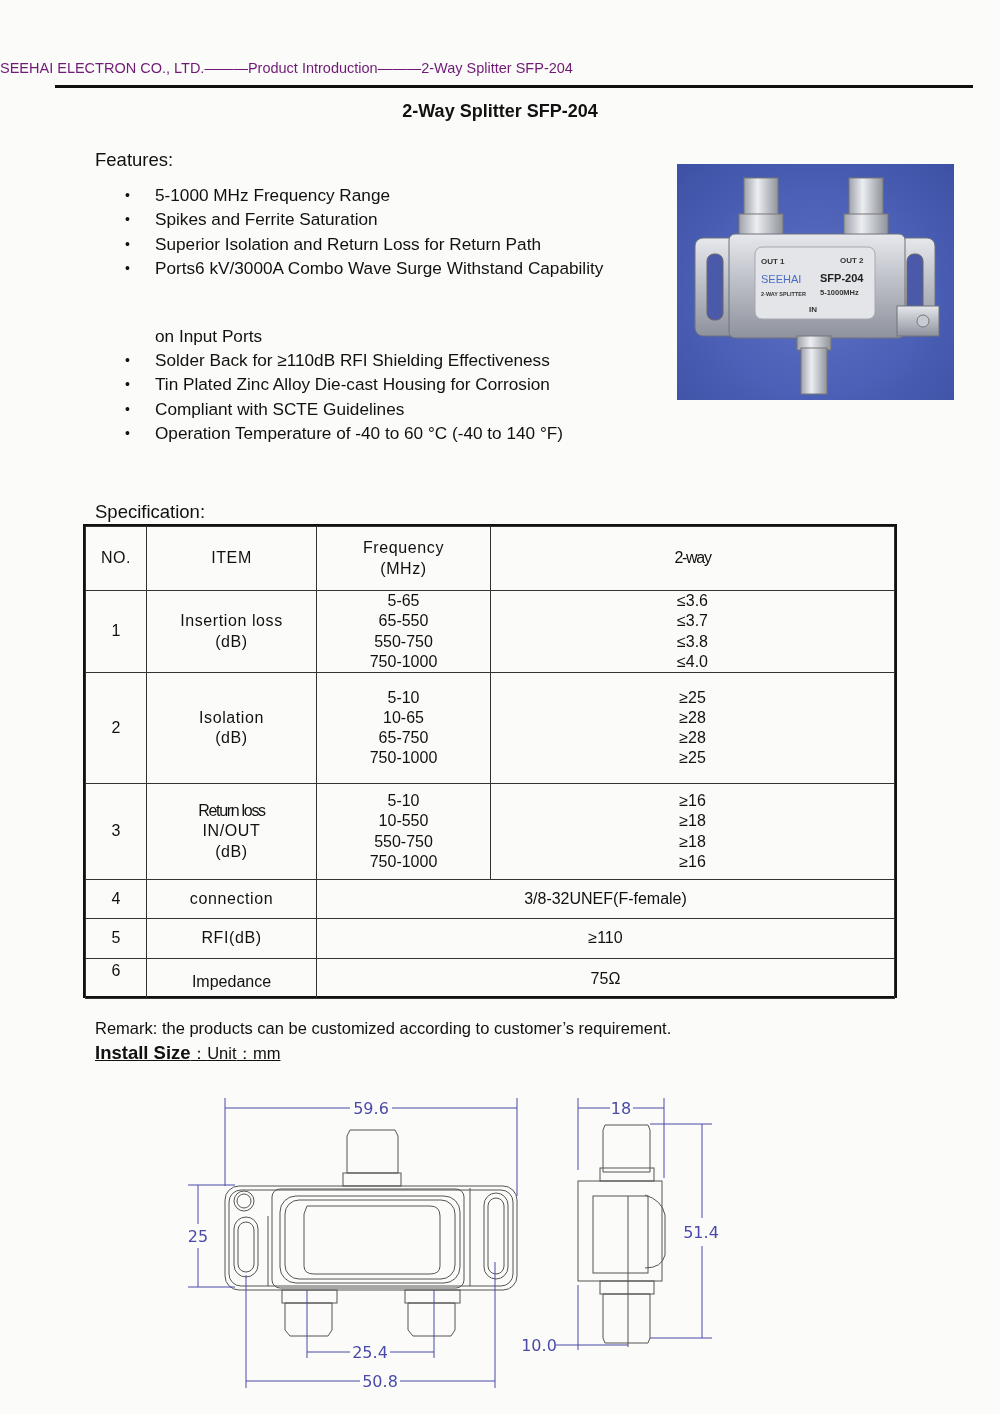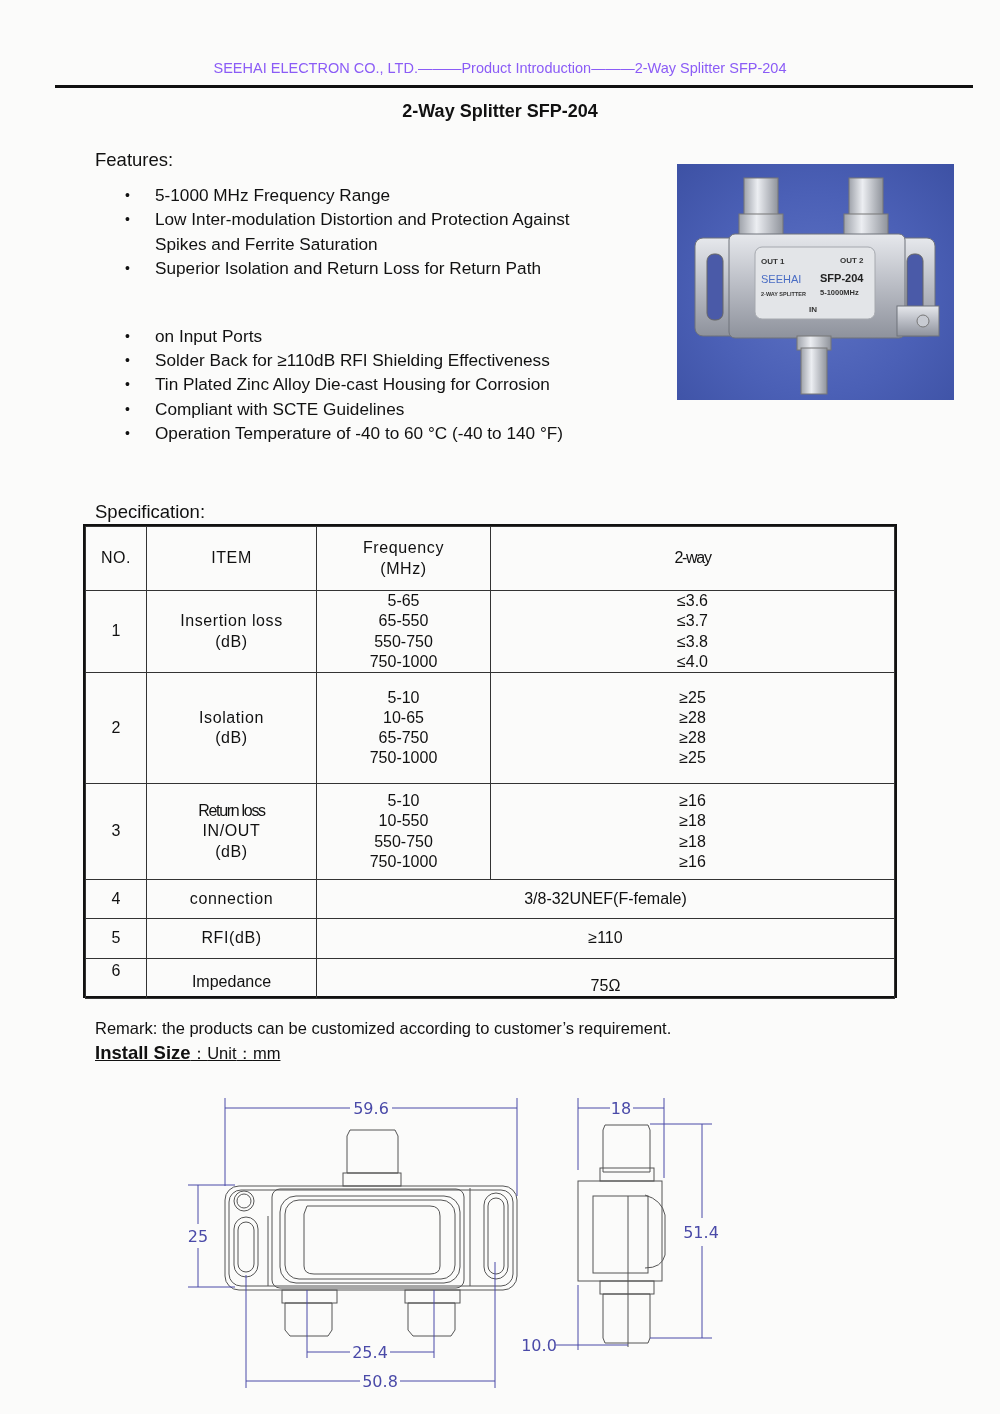--- a/index.html
+++ b/index.html
@@ -3,22 +3,22 @@
 <meta charset="utf-8">
 <style>
   html, body { margin: 0; padding: 0; }
   body {
     width: 1000px; height: 1414px; position: relative; overflow: hidden;
     background: #fbfbfa; color: #111;
     font-family: "Liberation Sans", sans-serif;
   }
   .abs { position: absolute; }
   #running-header {
-    left: 0; width: 1000px; top: 60px; text-align: center;
-    font-size: 14.5px; color: #8b5cf6;
+    left: 0; width: 1000px; top: 60px; text-align: left;
+    font-size: 14.5px; color: #701a75;
   }
   #header-rule {
     left: 55px; width: 918px; top: 85px; height: 3px; background: #111;
   }
   #doc-title {
     left: 0; width: 1000px; top: 101px; text-align: center;
     font-size: 18px; font-weight: bold;
   }
   .section-heading {
     font-size: 18.5px; font-weight: normal; left: 95px;
@@ -72,29 +72,29 @@
 <div class="abs" id="doc-title">2-Way Splitter SFP-204</div>
 
 <div class="abs section-heading" id="features-heading">Features:</div>
 <ul class="abs" id="features-list">
     <li>
       <span class="bullet">•</span>
       <span style="display: block;">5-1000 MHz Frequency Range</span>
     </li>
     <li>
       <span class="bullet">•</span>
-      <span style="display: block;">Low Inter-modulation Distortion and Protection Against</span>
       <span style="display: block;">Spikes and Ferrite Saturation</span>
     </li>
     <li>
       <span class="bullet">•</span>
       <span style="display: block;">Superior Isolation and Return Loss for Return Path</span>
     </li>
     <li>
       <span class="bullet">•</span>
+      <span style="display: block;">Ports6 kV/3000A Combo Wave Surge Withstand Capability</span>
       <span style="display: block; margin-top: 43px;">on Input Ports</span>
     </li>
     <li>
       <span class="bullet">•</span>
       <span style="display: block;">Solder Back for ≥110dB RFI Shielding Effectiveness</span>
     </li>
     <li>
       <span class="bullet">•</span>
       <span style="display: block;">Tin Plated Zinc Alloy Die-cast Housing for Corrosion</span>
     </li>
@@ -239,21 +239,21 @@
       <td colspan="2">3/8-32UNEF(F-female)</td>
     </tr>
     <tr style="height:40px">
       <td>5</td>
       <td class="wide">RFI(dB)</td>
       <td colspan="2">≥110</td>
     </tr>
     <tr style="height:40px">
       <td style="vertical-align:top;padding-top:2px">6</td>
       <td style="vertical-align:bottom;padding-bottom:6px">Impedance</td>
-      <td colspan="2" style="vertical-align:bottom;padding-bottom:2px">75Ω</td>
+      <td colspan="2" style="vertical-align:bottom;padding-bottom:9px">75Ω</td>
     </tr>
   </tbody>
     </table>
 </div>
 
 <div class="abs" id="remark">Remark: the products can be customized according to customer’s requirement.</div>
 <div class="abs" id="install-size">
   <span>Install Size</span><span class="unit">：</span><span class="unit">Unit</span><span class="unit">：</span><span class="unit">mm</span>
 </div>
 

